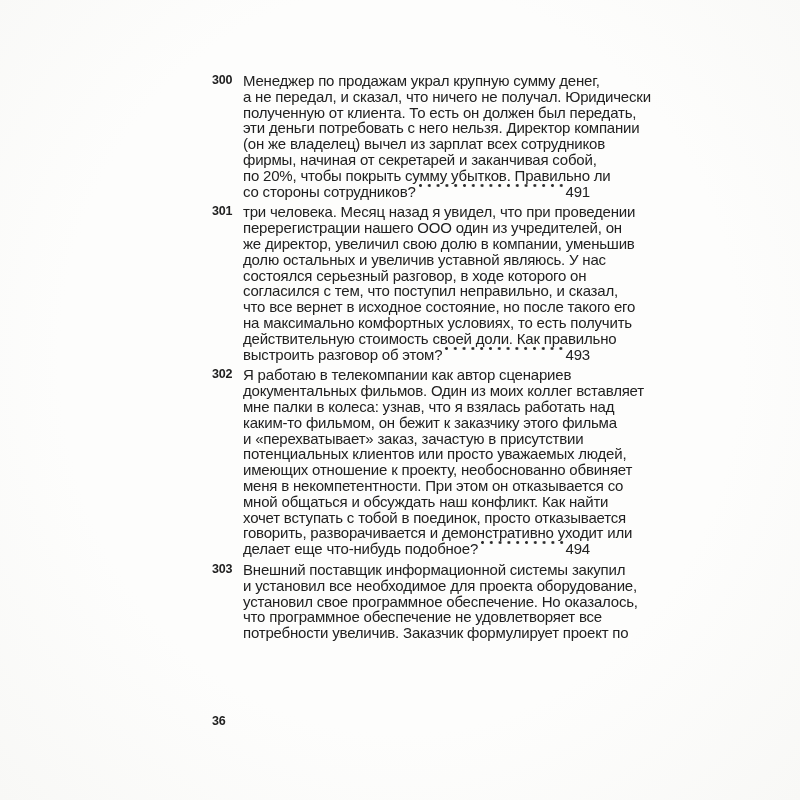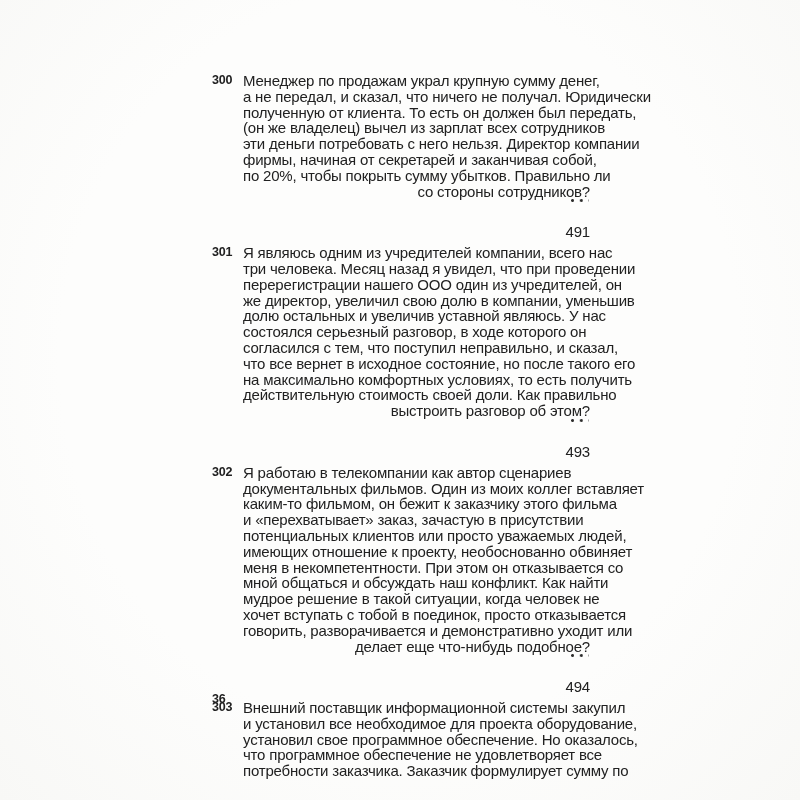--- a/index.html
+++ b/index.html
@@ -44,78 +44,75 @@
     width: 347px;
     font-size: 15px;
     line-height: 15.8px;
     letter-spacing: -0.2px;
   }
   .line {
     white-space: nowrap;
   }
   .lastline {
     display: flex;
-    align-items: flex-end;
+    align-items: flex-start;
     white-space: nowrap;
-    flex-direction: column;
   }
   .lltext {
     flex: 0 0 auto;
   }
   .dots {
     flex: 1 1 auto;
     min-width: 18px;
     height: 3px;
     margin: 0 1px 0 3px;
     background-image: radial-gradient(circle at 1.5px 1.5px, #2e2e2e 1.25px, rgba(0,0,0,0) 1.6px);
     background-size: 8.8px 3px;
     background-repeat: repeat-x;
     background-position: left bottom;
   }
   .pagenum {
     flex: 0 0 auto;
-    margin-top: 22px;
   }
   .footer {
     position: absolute;
     left: 212px;
-    top: 692px;
+    top: 714px;
     font-weight: bold;
     font-size: 12.5px;
     line-height: 15.8px;
     letter-spacing: -0.2px;
   }
 </style>
 </head>
 <body>
 
 <div class="page">
   <main class="toc">
   <section class="entry">
     <div class="num">300</div>
     <div class="body">
           <div class="line">Менеджер по продажам украл крупную сумму денег,</div>
           <div class="line">а не передал, и сказал, что ничего не получал. Юридически</div>
           <div class="line">полученную от клиента. То есть он должен был передать,</div>
+          <div class="line">эти деньги потребовать с него нельзя. Директор компании</div>
           <div class="line">(он же владелец) вычел из зарплат всех сотрудников</div>
-          <div class="line">эти деньги потребовать с него нельзя. Директор компании</div>
           <div class="line">фирмы, начиная от секретарей и заканчивая собой,</div>
           <div class="line">по 20%, чтобы покрыть сумму убытков. Правильно ли</div>
           <div class="line lastline">
             <span class="lltext">со стороны сотрудников?</span>
             <span class="dots"></span>
             <span class="pagenum">491</span>
           </div>
         </div>
   </section>
 
   <section class="entry">
     <div class="num">301</div>
     <div class="body">
-          <div class="line">Я являюсь одним из учредителей компании, всего нас</div>
           <div class="line">три человека. Месяц назад я увидел, что при проведении</div>
           <div class="line">перерегистрации нашего ООО один из учредителей, он</div>
           <div class="line">же директор, увеличил свою долю в компании, уменьшив</div>
           <div class="line">долю остальных и увеличив уставной являюсь. У нас</div>
           <div class="line">состоялся серьезный разговор, в ходе которого он</div>
           <div class="line">согласился с тем, что поступил неправильно, и сказал,</div>
           <div class="line">что все вернет в исходное состояние, но после такого его</div>
           <div class="line">на максимально комфортных условиях, то есть получить</div>
           <div class="line">действительную стоимость своей доли. Как правильно</div>
           <div class="line lastline">
@@ -124,42 +121,42 @@
             <span class="pagenum">493</span>
           </div>
         </div>
   </section>
 
   <section class="entry">
     <div class="num">302</div>
     <div class="body">
           <div class="line">Я работаю в телекомпании как автор сценариев</div>
           <div class="line">документальных фильмов. Один из моих коллег вставляет</div>
+          <div class="line">мне палки в колеса: узнав, что я взялась работать над</div>
           <div class="line">каким-то фильмом, он бежит к заказчику этого фильма</div>
           <div class="line">и «перехватывает» заказ, зачастую в присутствии</div>
           <div class="line">потенциальных клиентов или просто уважаемых людей,</div>
           <div class="line">имеющих отношение к проекту, необоснованно обвиняет</div>
           <div class="line">меня в некомпетентности. При этом он отказывается со</div>
           <div class="line">мной общаться и обсуждать наш конфликт. Как найти</div>
-          <div class="line">мудрое решение в такой ситуации, когда человек не</div>
           <div class="line">хочет вступать с тобой в поединок, просто отказывается</div>
           <div class="line">говорить, разворачивается и демонстративно уходит или</div>
           <div class="line lastline">
             <span class="lltext">делает еще что-нибудь подобное?</span>
             <span class="dots"></span>
             <span class="pagenum">494</span>
           </div>
         </div>
   </section>
 
   <section class="entry">
     <div class="num">303</div>
     <div class="body">
           <div class="line">Внешний поставщик информационной системы закупил</div>
           <div class="line">и установил все необходимое для проекта оборудование,</div>
           <div class="line">установил свое программное обеспечение. Но оказалось,</div>
           <div class="line">что программное обеспечение не удовлетворяет все</div>
-          <div class="line">потребности заказчика. Заказчик формулирует сумму по</div>
+          <div class="line">потребности увеличив. Заказчик формулирует проект по</div>
         </div>
   </section>
 </main>
   <div class="footer">36</div>
 </div>
 
 </body></html>

